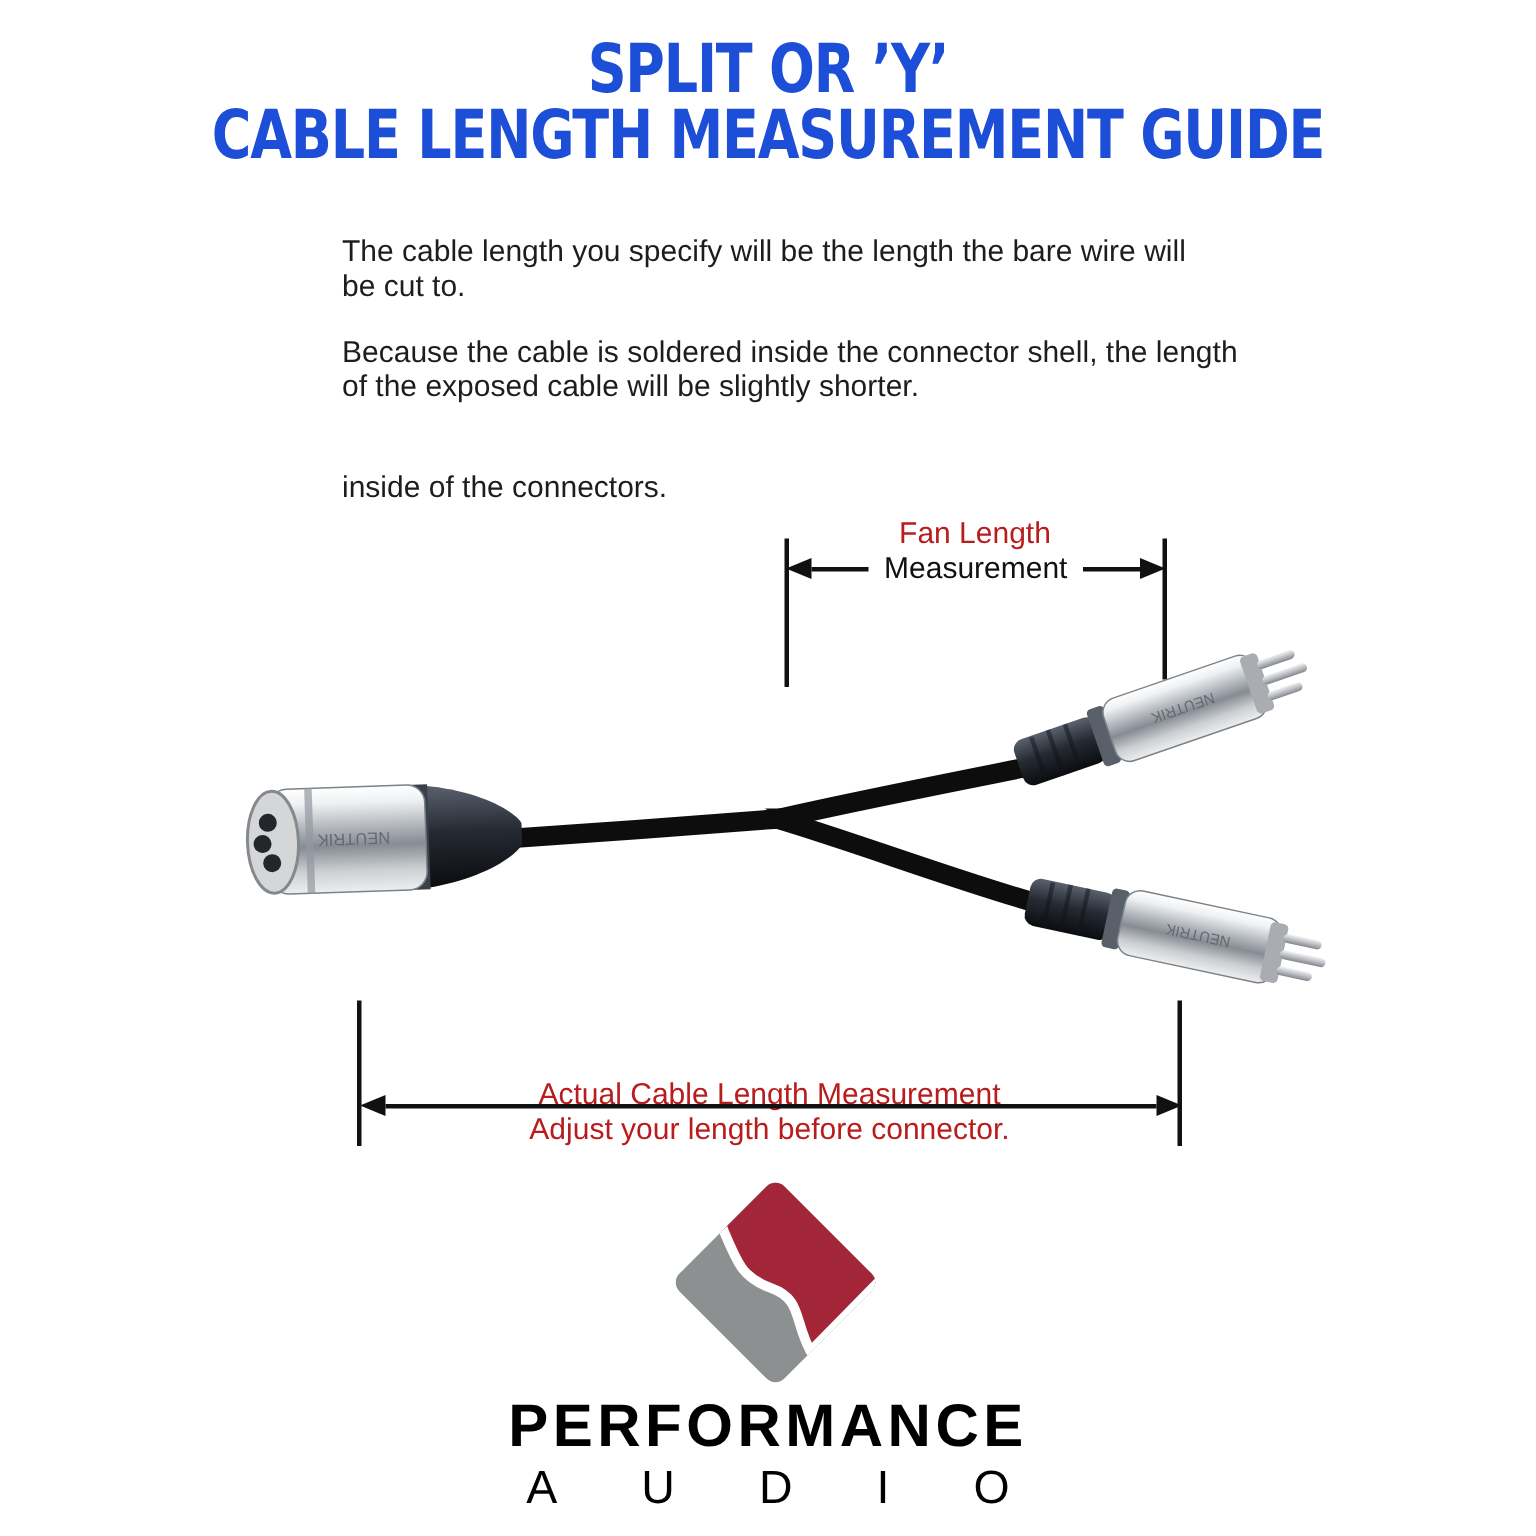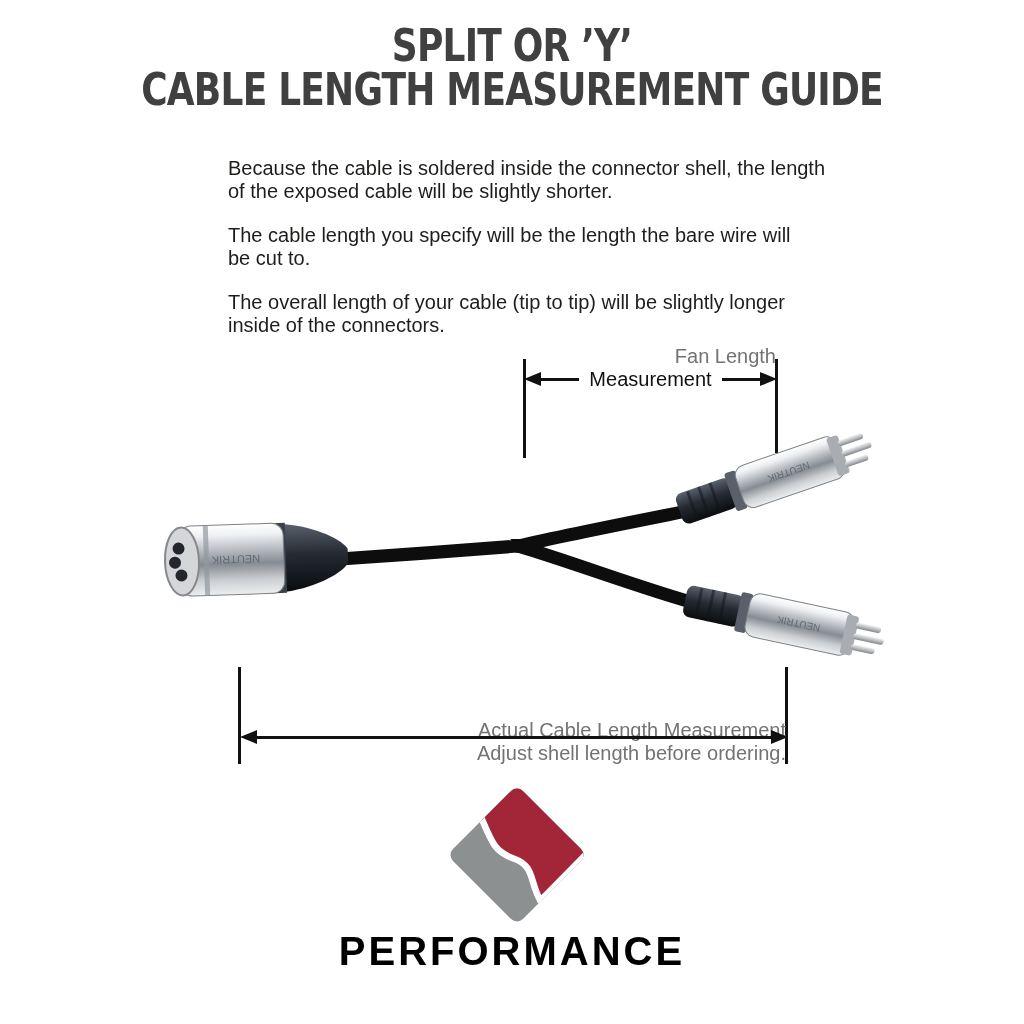--- a/index.html
+++ b/index.html
@@ -6,33 +6,33 @@
   html,body { background:#ffffff; }
   .page {
     position:relative; width:1024px; height:1024px; margin:0 auto;
     background:#ffffff; overflow:hidden;
     font-family:"Liberation Sans", sans-serif; color:#1d1d1b;
   }
 
   
   .title {
     position:absolute; top:24px; left:0; width:100%;
-    text-align:center; color:#404040;
+    text-align:center; color:#1d4ed8;
     font-family:"DejaVu Sans", sans-serif; font-weight:bold;
     font-size:45px; line-height:44px;
   }
   .title .tline { display:block; transform:scaleX(.8); transform-origin:50% 50%; white-space:nowrap; letter-spacing:-1px; }
 
   
   .intro { position:absolute; left:228px; top:157px; font-size:20px; line-height:23px; color:#1d1d1b; }
   .intro p { margin:0 0 21px 0; }
   .intro .pline { white-space:nowrap; }
 
   
-  .meas-label { position:absolute; text-align:right; font-size:20px; color:#737373; }
+  .meas-label { position:absolute; text-align:center; font-size:20px; color:#b91c1c; }
   .tick { position:absolute; width:3px; background:#111; }
   .arrow-row { position:absolute; display:flex; align-items:center; }
   .arrow-row .seg { flex:1; height:3px; background:#111; }
   .arrow-row .mid { padding:0 10px; font-size:20px; white-space:nowrap; color:#111; }
   .ah { width:0; height:0; border-top:7px solid transparent; border-bottom:7px solid transparent; }
   .ah.left  { border-right:17px solid #111; }
   .ah.right { border-left:17px solid #111; }
 
   svg.cable { position:absolute; left:140px; top:420px; }
   svg.logo-mark { position:absolute; left:447px; top:785px; }
@@ -51,29 +51,29 @@
 
 <div class="page">
 
   <header class="title">
     <span class="tline">SPLIT OR ’Y’</span>
     <span class="tline">CABLE LENGTH MEASUREMENT GUIDE</span>
   </header>
 
   <section class="intro">
     <p>
+      <span class="pline">The cable length you specify will be the length the bare wire will</span><br>
+      <span class="pline">be cut to.</span>
+    </p>
+    <p>
       <span class="pline">Because the cable is soldered inside the connector shell, the length</span><br>
       <span class="pline">of the exposed cable will be slightly shorter.</span>
     </p>
     <p>
-      <span class="pline">The cable length you specify will be the length the bare wire will</span><br>
-      <span class="pline">be cut to.</span>
-    </p>
-    <p>
-      <span class="pline">The overall length of your cable (tip to tip) will be slightly longer</span><br>
+      <br>
       <span class="pline">inside of the connectors.</span>
     </p>
   </section>
 
   <div class="meas-label" style="left:524px; top:345px; width:252px;">Fan Length</div>
   <div class="tick" style="left:523px; top:359px; height:99px;"></div>
   <div class="tick" style="left:775px; top:359px; height:94px;"></div>
   <div class="arrow-row" style="left:524px; top:368px; width:253px; height:22px;">
     <span class="ah left"></span>
     <span class="seg"></span>
@@ -83,21 +83,21 @@
   </div>
 
   <div class="tick" style="left:238px; top:667px; height:97px;"></div>
   <div class="tick" style="left:785px; top:667px; height:97px;"></div>
   <div class="meas-label" style="left:240px; top:719px; width:546px;">Actual Cable Length Measurement</div>
   <div class="arrow-row" style="left:240px; top:727px; width:548px; height:20px;">
     <span class="ah left"></span>
     <span class="seg"></span>
     <span class="ah right"></span>
   </div>
-  <div class="meas-label" style="left:240px; top:742px; width:546px;">Adjust shell length before ordering.</div>
+  <div class="meas-label" style="left:240px; top:742px; width:546px;">Adjust your length before connector.</div>
 
   <svg class="cable" width="760" height="270" viewBox="0 0 760 270">
     <defs>
       <linearGradient id="metal" x1="0" y1="0" x2="0" y2="1">
         <stop offset="0" stop-color="#ffffff"></stop>
         <stop offset="0.15" stop-color="#eef0f2"></stop>
         <stop offset="0.42" stop-color="#a8adb3"></stop>
         <stop offset="0.56" stop-color="#868c93"></stop>
         <stop offset="0.8" stop-color="#cdd0d3"></stop>
         <stop offset="1" stop-color="#eceeef"></stop>
@@ -161,14 +161,15 @@
       <clipPath id="diamondClip">
         <rect x="22" y="22" width="106" height="106" rx="9" transform="rotate(45 75 75)"></rect>
       </clipPath>
     </defs>
     <g clip-path="url(#diamondClip)">
       <rect x="0" y="0" width="150" height="150" fill="#8d9091"></rect>
       <path d="M38,38 C48,62 52,72 72,79 C94,87 88,102 100,124 L165,58 L165,-25 L15,-25 Z" fill="#a32638" stroke="#ffffff" stroke-width="7"></path>
     </g>
   </svg>
   <div class="logo-name">PERFORMANCE</div>
+  <div class="logo-division">AUDIO</div>
 
 </div>
 
 </body></html>

